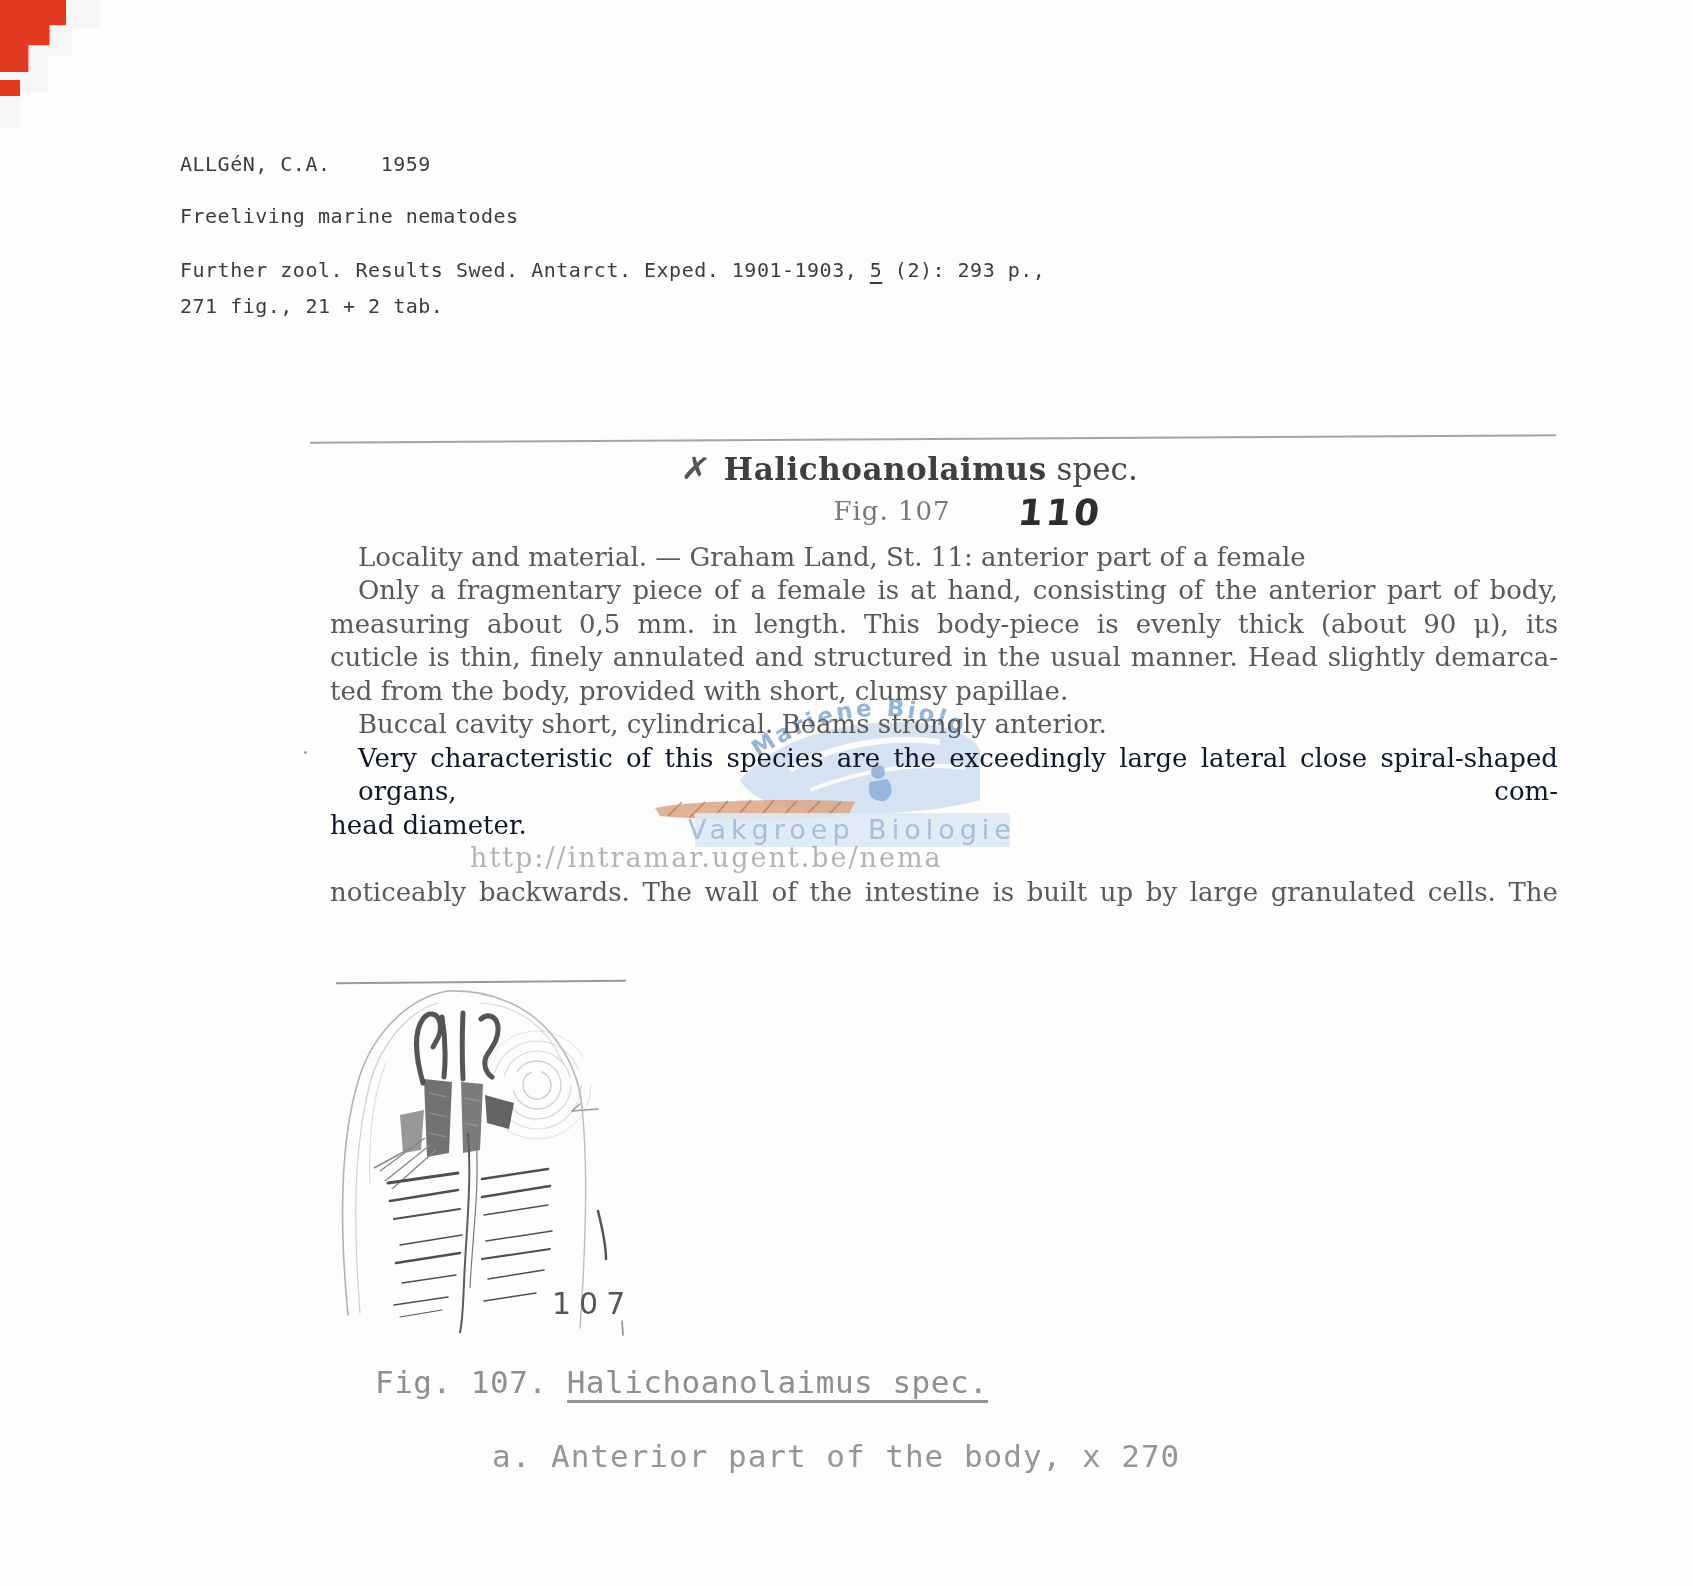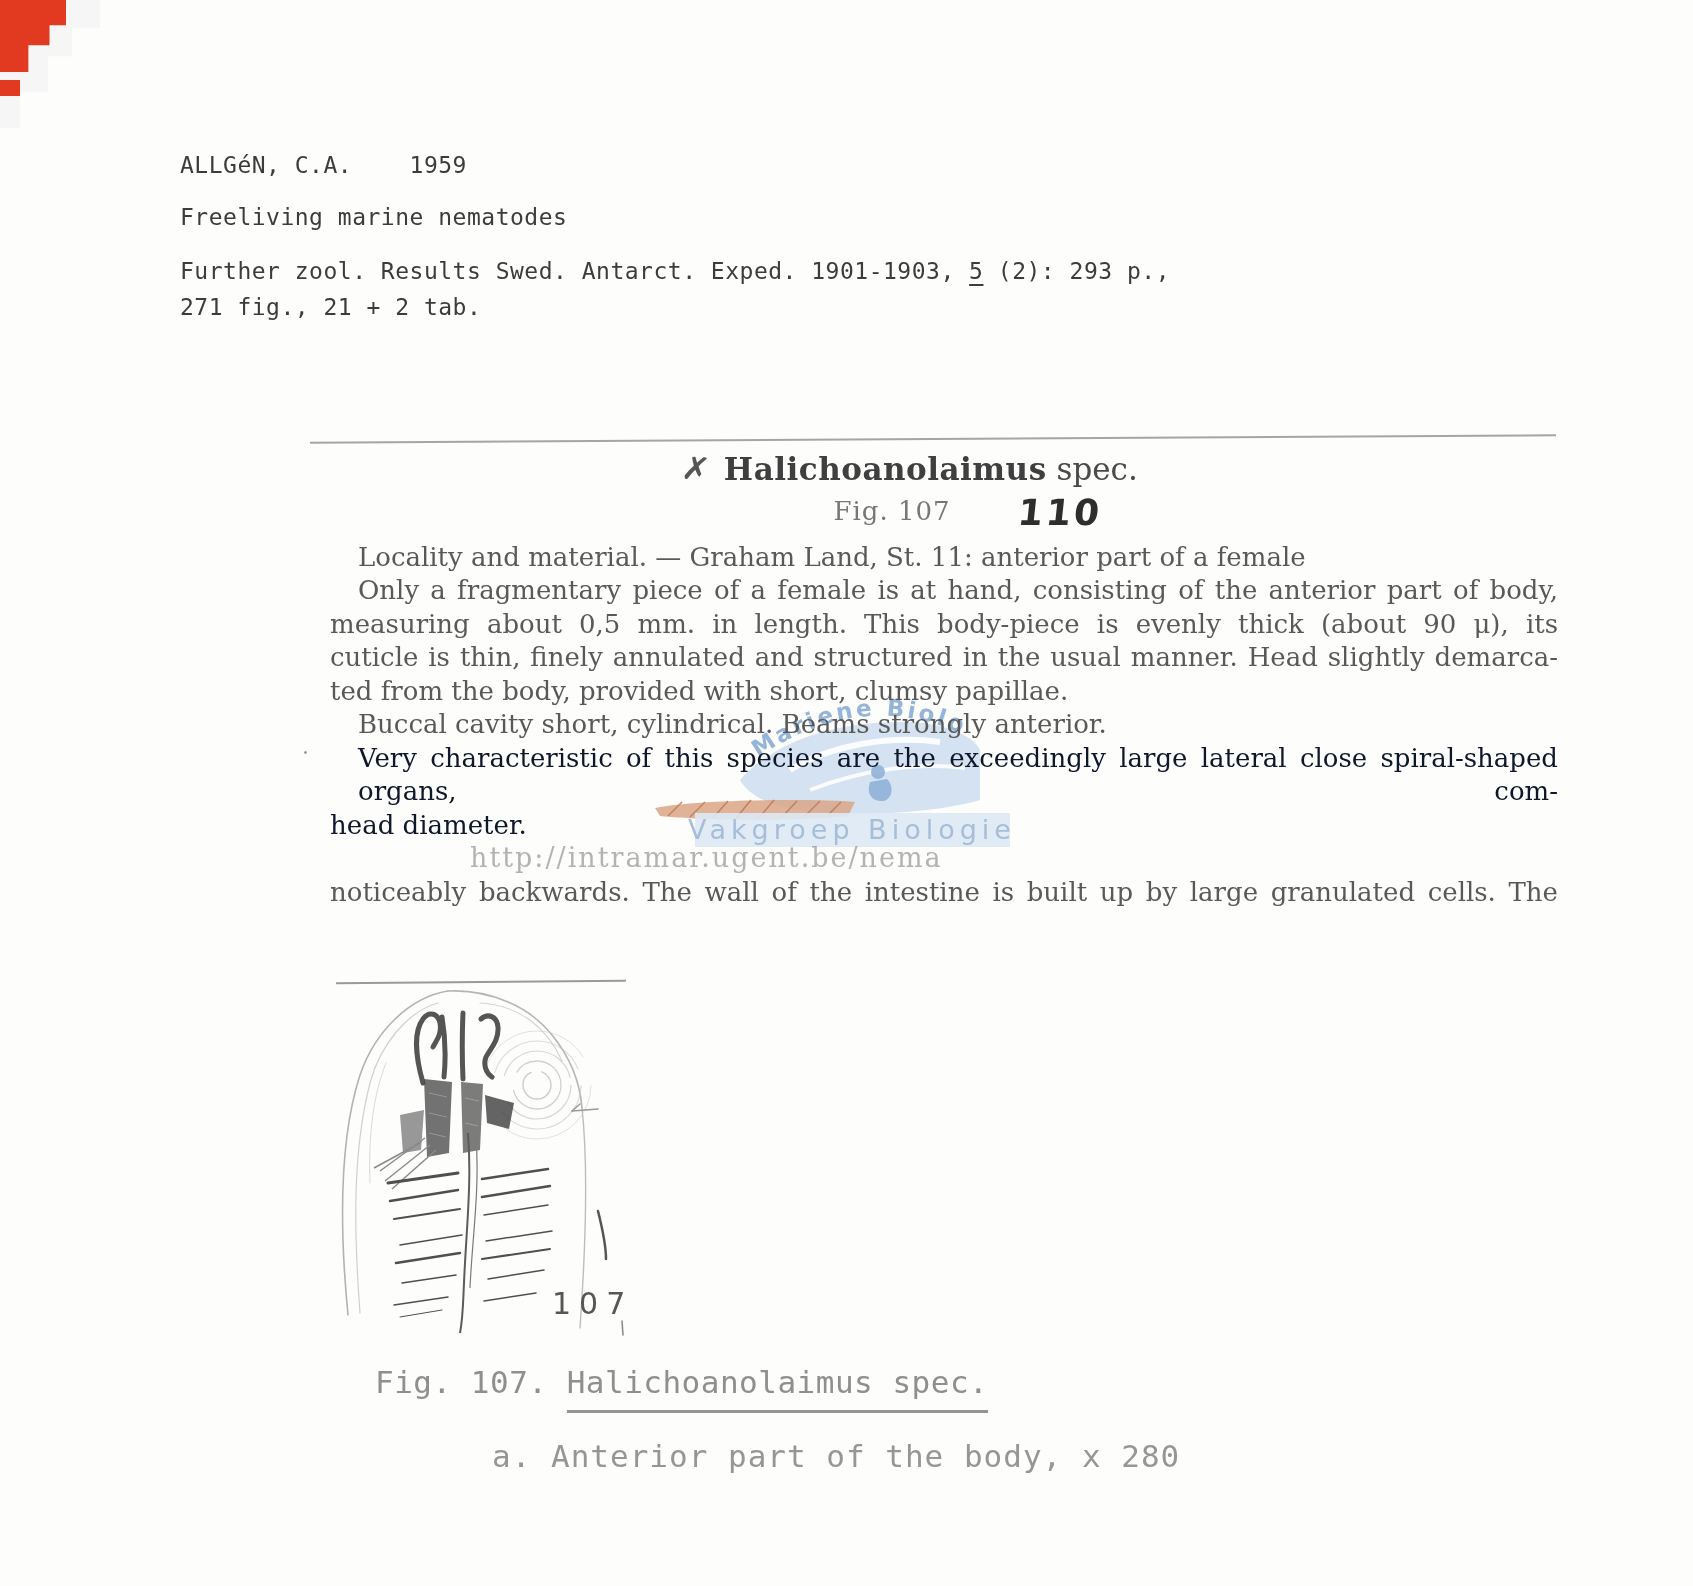--- a/index.html
+++ b/index.html
@@ -17,21 +17,21 @@
   }
   .red-corner{
     position:absolute;left:0;top:0;width:66px;height:72px;
     clip-path:polygon(0 0,100% 0,100% 35%,75% 35%,75% 63%,43% 63%,43% 100%,0 100%);
   }
   .red-chip{position:absolute;left:0;top:80px;width:20px;height:16px;}
   
   .mono-line{
     position:absolute;left:180px;
     font-family:"DejaVu Sans Mono", monospace;
-    font-size:23px;color:#3c3c3c;letter-spacing:.5px;white-space:pre;
+    font-size:20px;color:#3c3c3c;letter-spacing:.5px;white-space:pre;
   }
   .mono-line .u{text-decoration:underline;text-underline-offset:5px;}
   
   .rule{position:absolute;height:2px;background:#8e8e8e;}
   .rule1{left:310px;top:438px;width:1246px;transform:rotate(-0.35deg);opacity:.8;}
   .heading{
     position:absolute;left:330px;top:449px;width:1160px;text-align:center;
     font-size:31px;color:#4a4a4a;white-space:pre;
   }
   .heading .handx{display:inline-block;transform:rotate(8deg);font-size:33px;color:#565656;margin-right:14px;}
@@ -66,21 +66,21 @@
   .fig-wrap{position:absolute;left:330px;top:983px;width:320px;height:365px;}
   .fig-num{
     position:absolute;left:552px;top:1286px;
     font-family:"DejaVu Sans", sans-serif;font-size:30px;color:#565656;letter-spacing:8px;
   }
   
   .cap{
     position:absolute;font-family:"DejaVu Sans Mono", monospace;color:#8f8f8f;white-space:pre;
   }
   .cap1{left:375px;top:1364px;font-size:31px;letter-spacing:.5px;}
-  .cap1 .cu{border-bottom:3px solid #949494;padding-bottom:10px;}
+  .cap1 .cu{border-bottom:3px solid #949494;padding-bottom:0;}
   .cap2{left:492px;top:1438px;font-size:31px;letter-spacing:1px;color:#969696;}
 </style>
 </head>
 <body>
 
 <div class="page">
 
   <div class="gray-stairs"></div>
   <div class="red-corner" id="redCorner" style="background: rgb(226, 58, 32);"></div>
   <div class="red-chip" id="redChip" style="background: rgb(226, 58, 32);"></div>
@@ -220,15 +220,15 @@
         <line x1="242" y1="128" x2="268" y2="126" stroke="#999999" stroke-width="1.5"></line>
         <line x1="242" y1="128" x2="250" y2="121" stroke="#999999" stroke-width="1.5"></line>
         <path d="M268,228 C272,244 276,260 276,276" stroke="#555555" stroke-width="2.5"></path>
         <line x1="292" y1="338" x2="293" y2="352" stroke="#888888" stroke-width="1.5"></line>
       </g>
     </svg>
   </div>
   <div class="fig-num">107</div>
 
   <div class="cap cap1"><span>Fig. 107. </span><span class="cu">Halichoanolaimus spec.</span></div>
-  <div class="cap cap2">a. Anterior part of the body, x 280</div>
+  <div class="cap cap2">a. Anterior part of the body, x 270</div>
 
 </div>
 
 </body></html>

